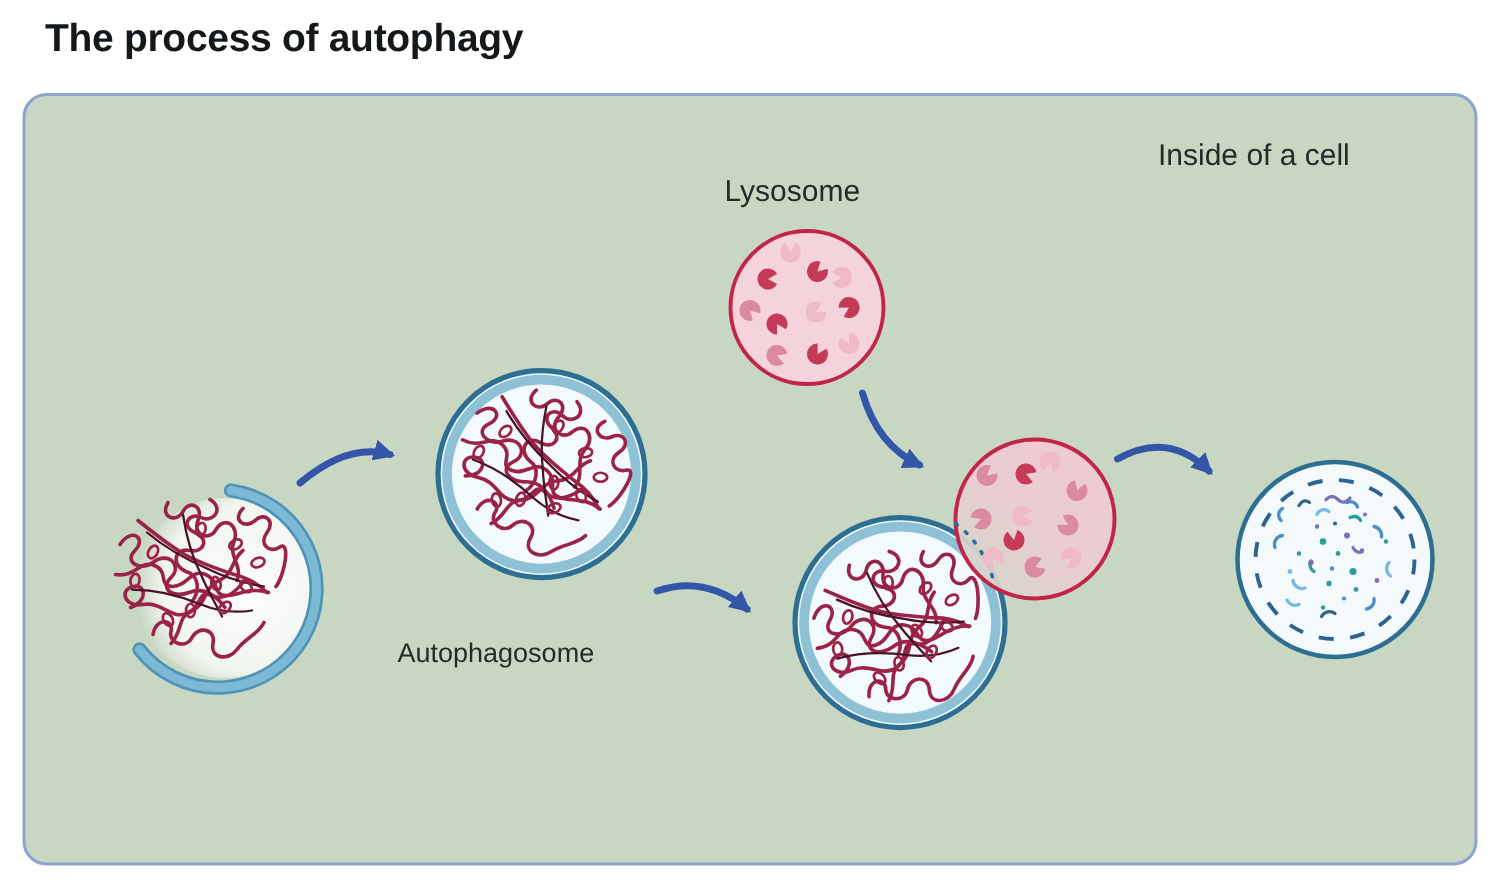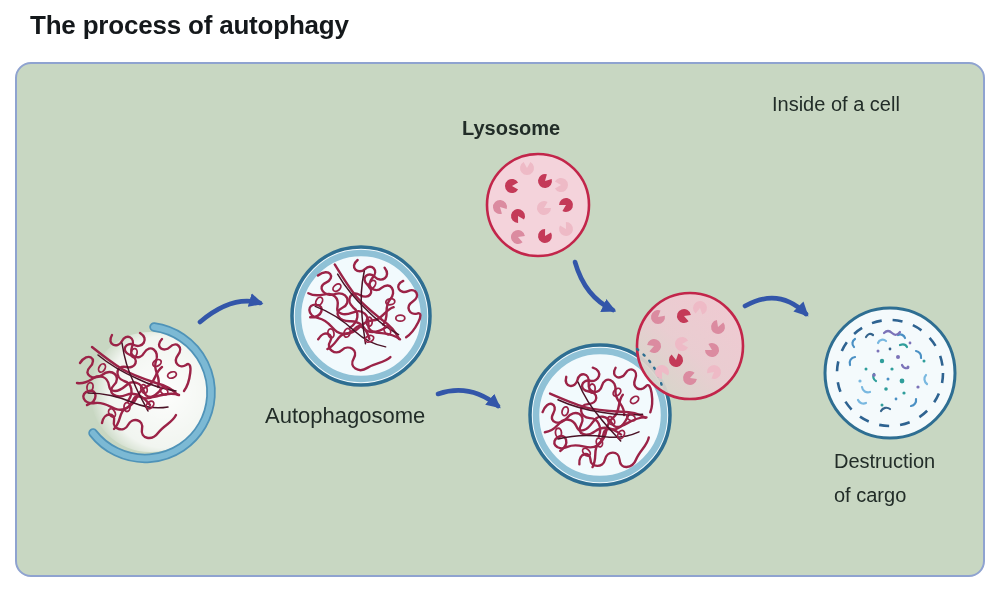--- a/index.html
+++ b/index.html
@@ -16,23 +16,23 @@
     font-family:"Liberation Sans",sans-serif;}
   .stage{position:relative;width:1000px;height:512px;}
   .page-title{position:absolute;left:30px;top:10px;font-size:26px;font-weight:700;
     color:var(--title);letter-spacing:-0.2px;}
   .panel{position:absolute;left:15px;top:62px;width:970px;height:515px;
     background:var(--panel_bg);border:2px solid var(--panel_border);border-radius:16px;}
   .diagram-svg{position:absolute;left:0;top:0;width:1000px;height:594px;}
   .lbl{position:absolute;color:var(--text);font-size:20px;line-height:33px;
     white-space:pre-line;}
   .lbl-scene{left:772px;top:88px;}
-  .lbl-lysosome{left:462px;top:112px;font-weight:bold;}
+  .lbl-lysosome{left:483px;top:112px;}
   .lbl-sequestration{left:62px;top:196px;}
-  .lbl-autophagosome{left:265px;top:399px;font-size:22px;}
+  .lbl-autophagosome{left:265px;top:419px;font-size:18px;}
   .lbl-destruction{left:834px;top:444px;line-height:34px;}
   
   .mem-fill{fill:var(--vesicle_fill);}
   .mem-outer{fill:none;stroke:var(--membrane_dark);stroke-width:3.5px;}
   .mem-inner{fill:none;stroke:var(--membrane_light);stroke-width:6.5px;}
   .lyso{fill:var(--lysosome_fill);stroke:var(--lysosome_border);stroke-width:2.6px;}
   .lyso-fused{fill:url(#pinkGreenGrad);fill-opacity:.92;stroke:var(--lysosome_border);stroke-width:2.6px;}
   .phago-arc-edge{fill:none;stroke:#4f93b8;stroke-width:9.5px;stroke-linecap:round;}
   .phago-arc{fill:none;stroke:#7cb9d4;stroke-width:6px;stroke-linecap:round;}
   .mol{fill:none;stroke:var(--molecule);stroke-width:2.4px;stroke-linecap:round;}
@@ -200,16 +200,14 @@
         <circle class="dot-t" cx="882" cy="405" r="1.5"></circle>
         <circle class="dot-p" cx="918" cy="387" r="1.6"></circle>
         <circle class="dot-t" cx="924" cy="361" r="1.5"></circle>
       </g>
     </g>
   </svg>
 
   <div class="lbl lbl-scene">Inside of a cell</div>
   <div class="lbl lbl-lysosome">Lysosome</div>
   <div class="lbl lbl-autophagosome">Autophagosome</div>
-  <div class="lbl lbl-destruction">Destruction
-of cargo</div>
 
 </div>
 
 </body></html>

